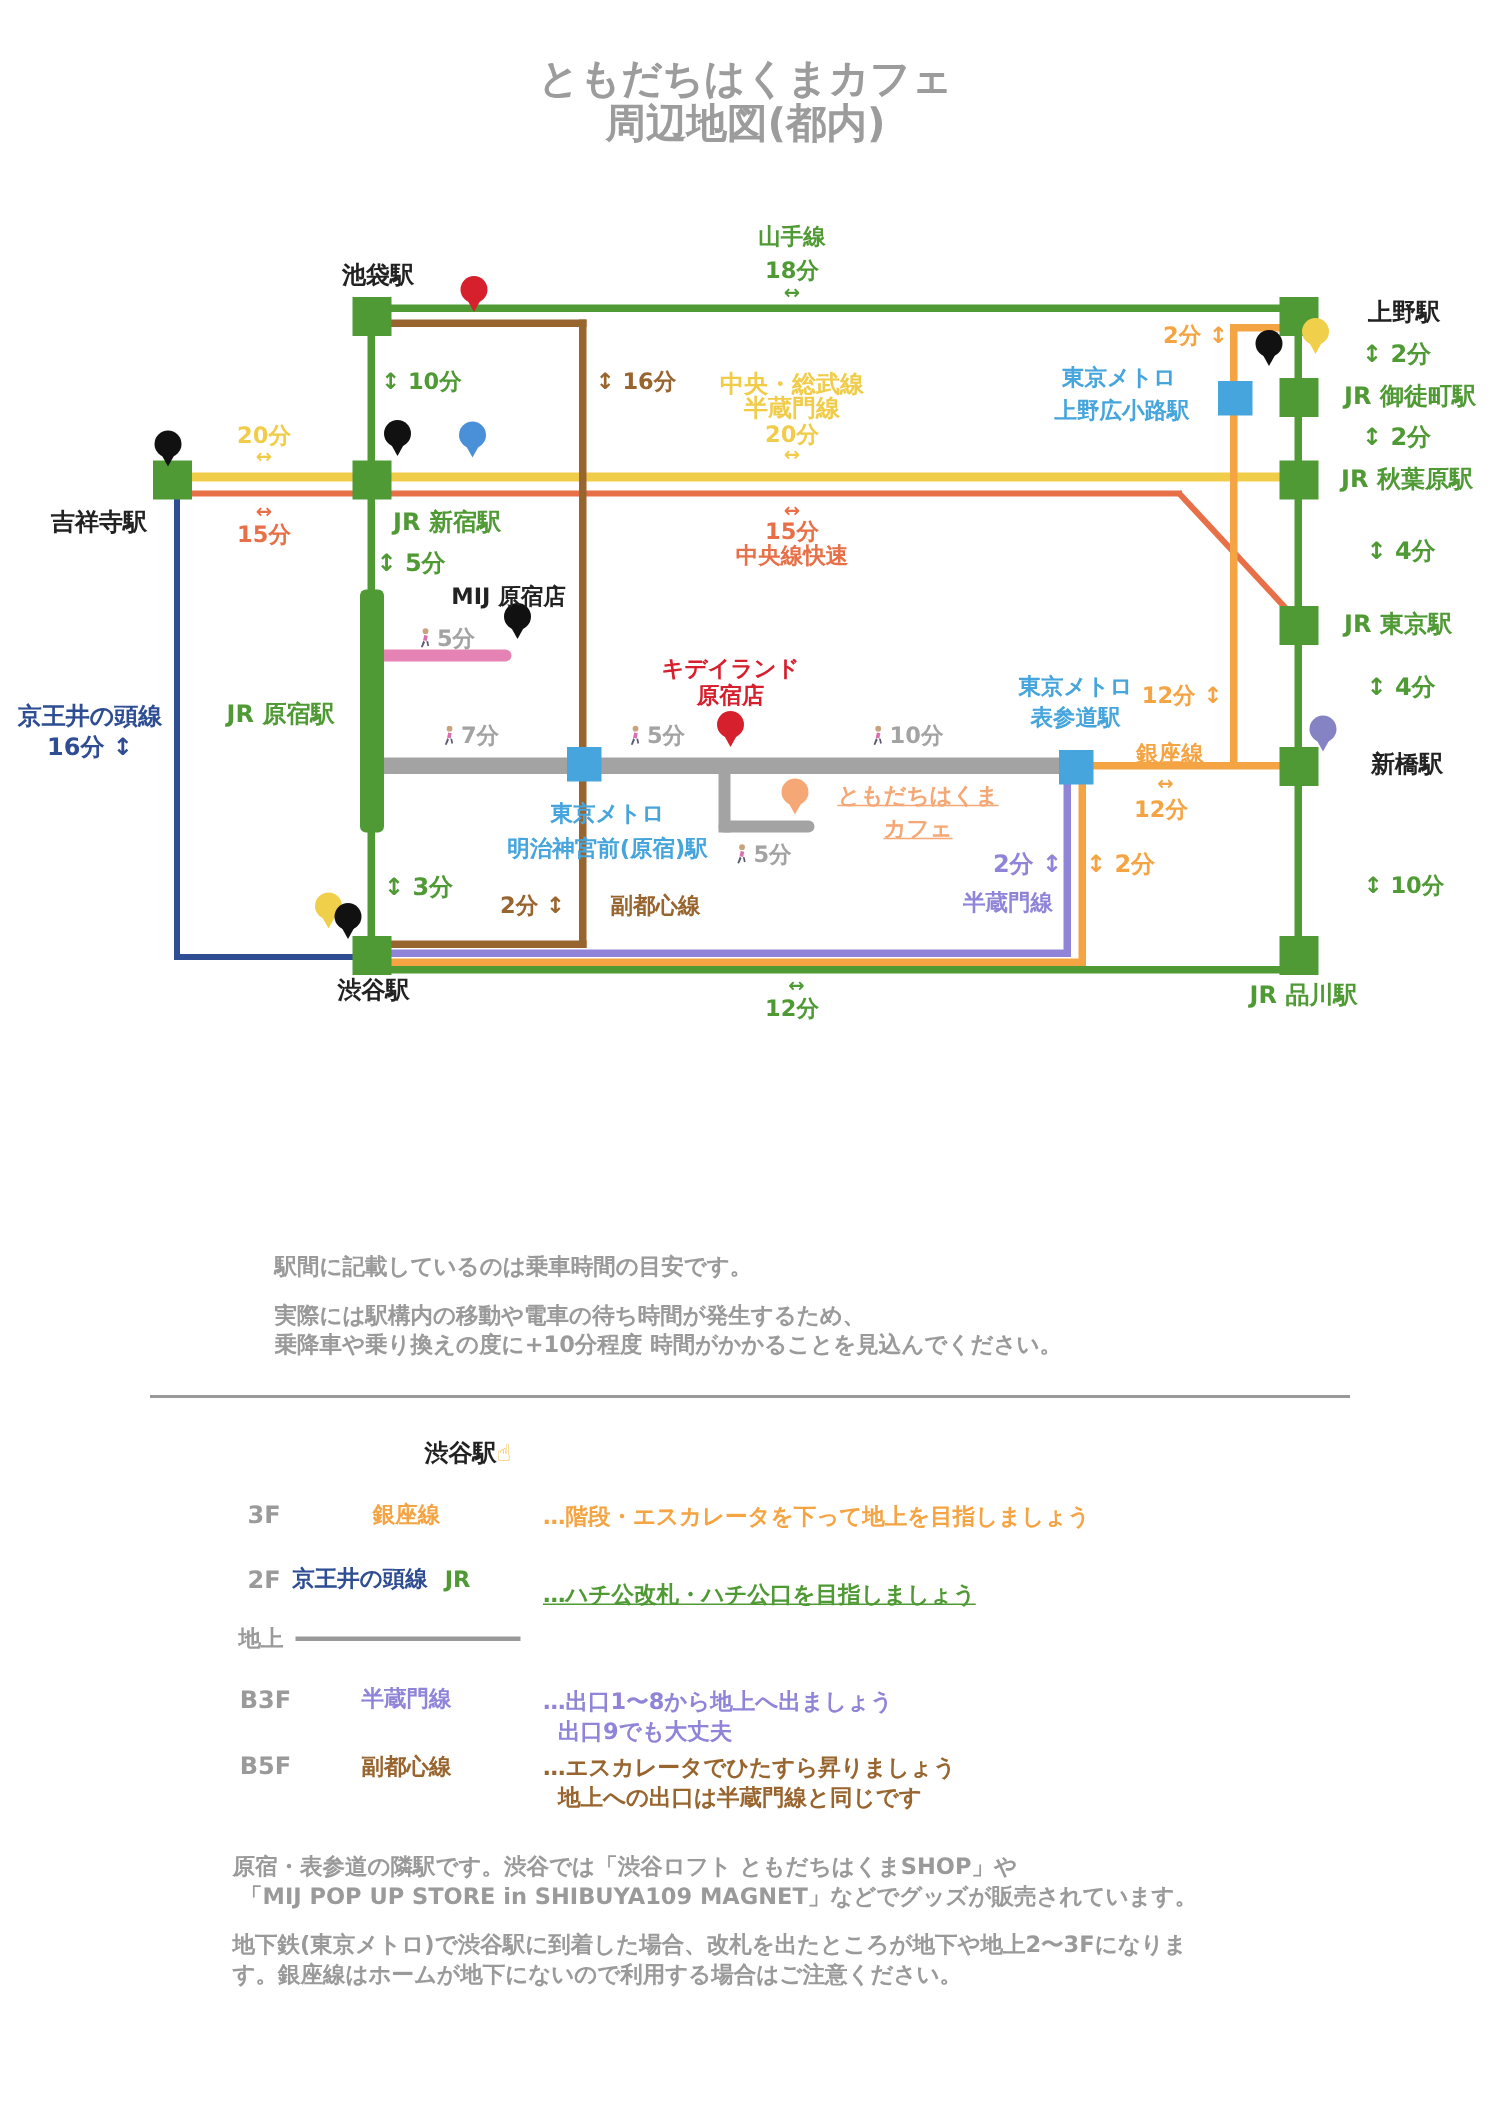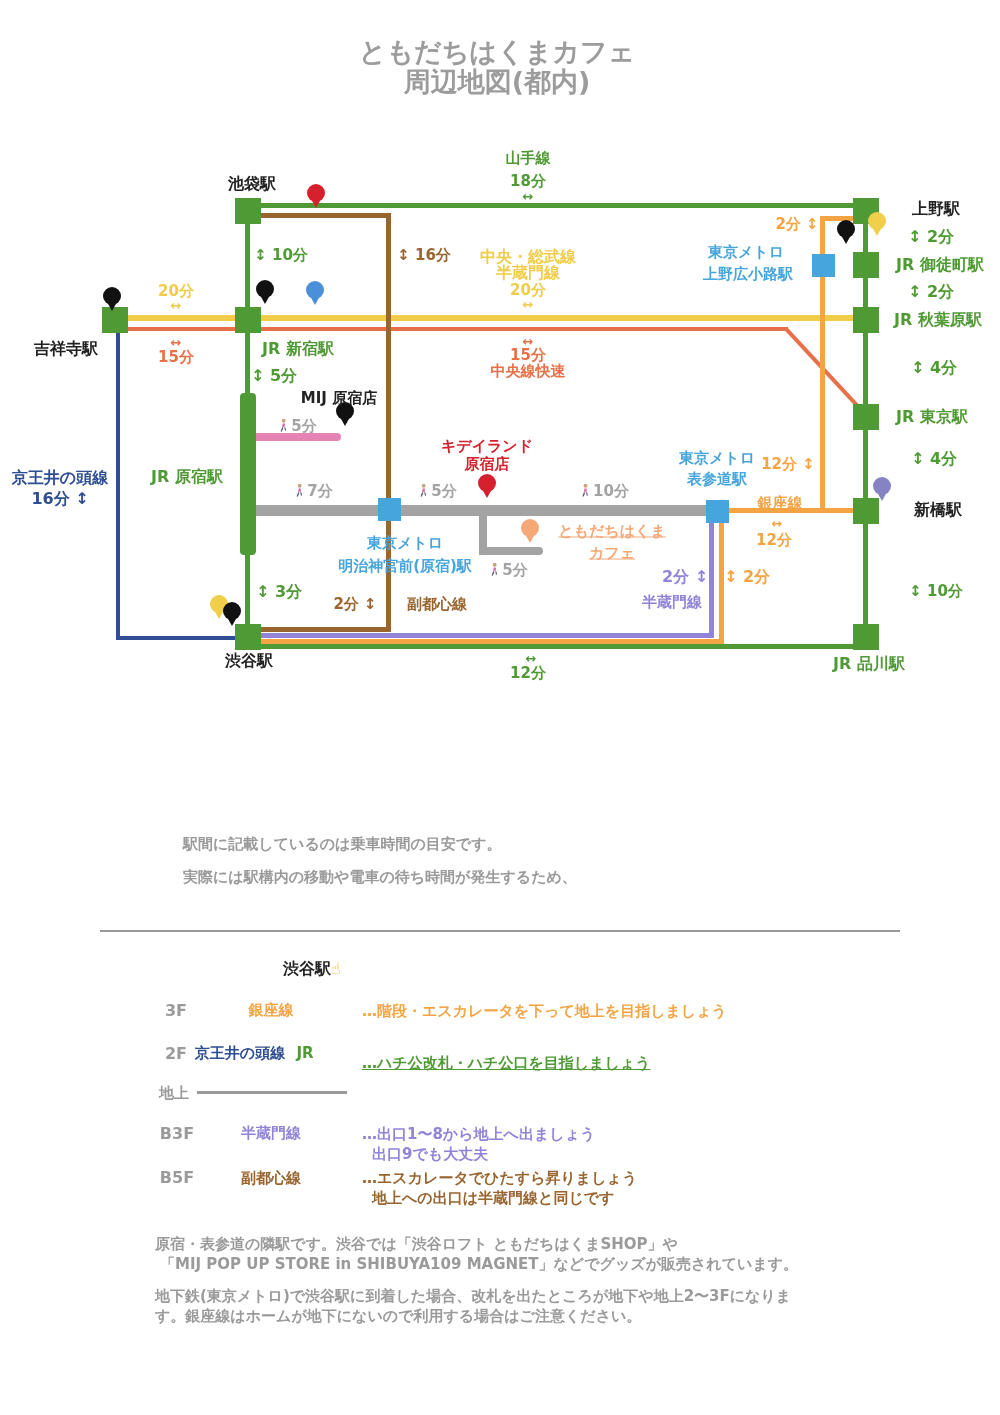--- a/index.html
+++ b/index.html
@@ -209,20 +209,21 @@
         <circle cx="7" cy="2.3" r="2.1" fill="#caa27e"></circle>
         <path d="M6 5 L8.6 5.6 L7.8 9.5 L5.2 8.9 Z" fill="#d96fae"></path>
         <path d="M5.4 9 L3.6 13.8 L4.8 14.2 L6.6 10.4 Z" fill="#5a5a72"></path>
         <path d="M7.6 9.4 L8.4 13.2 L9.6 12.9 L8.9 9.6 Z" fill="#5a5a72"></path>
       </svg>
     <span>5分</span>
   </div>
 
   <div class="txt c-gray f15" style="left:183px;top:835px;">駅間に記載しているのは乗車時間の目安です。</div>
   <div class="txt c-gray f15" style="left:183px;top:868px;">実際には駅構内の移動や電車の待ち時間が発生するため、</div>
+  <div class="txt c-gray f15" style="left:183px;top:887px;">乗降車や乗り換えの度に+10分程度 時間がかかることを見込んでください。</div>
   <div class="line" style="left:100px;top:930px;width:800px;height:2px;background:#999;"></div>
 
   <div class="txt c-black f17" style="left:283px;top:959px;">
     <span>渋谷駅</span><span style="color:var(--pointer_yellow);">☝</span>
   </div>
 
   <div class="lbl c-gray f16" style="left:176px;top:1010px;">3F</div>
   <div class="lbl c-ginza f15" style="left:271px;top:1010px;">銀座線</div>
   <div class="txt c-ginza f15" style="left:362px;top:1002px;">…階段・エスカレータを下って地上を目指しましょう</div>
 

